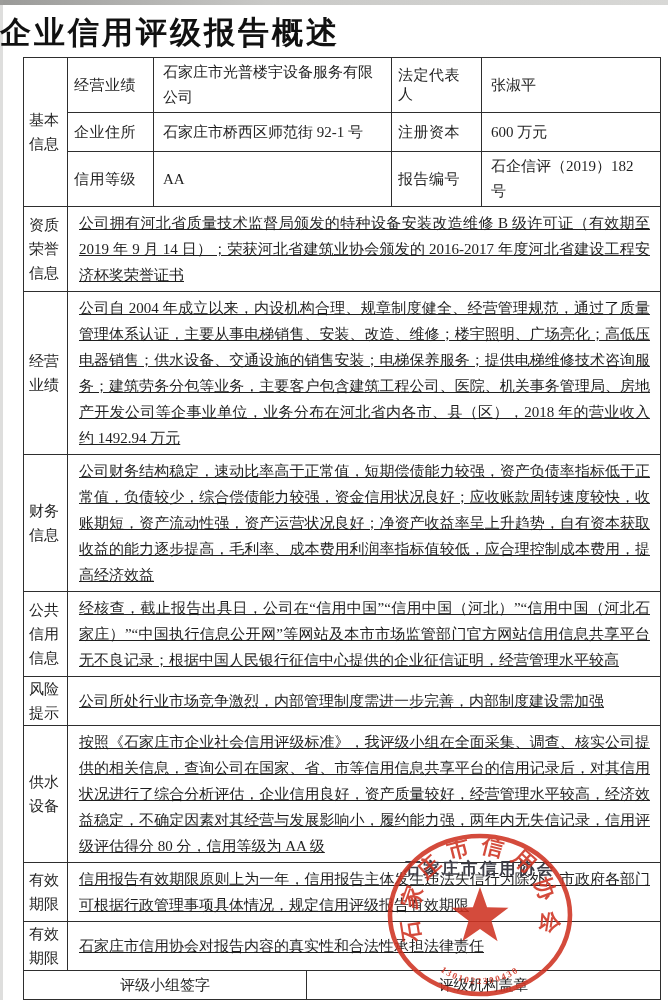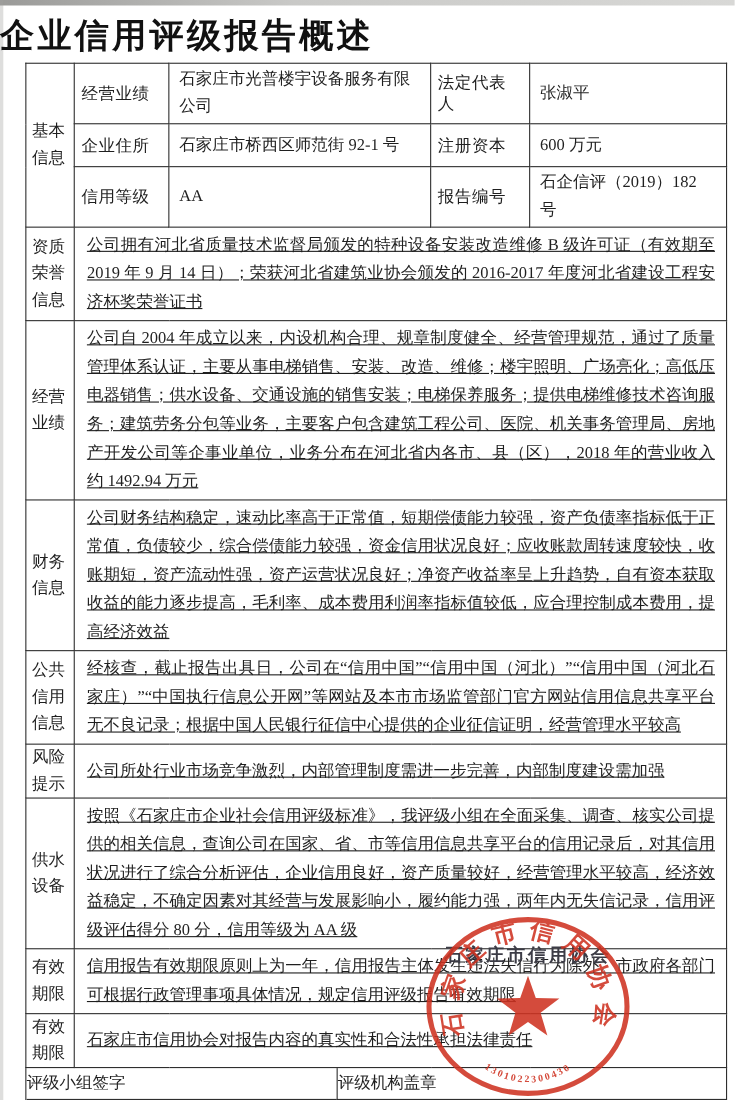--- a/index.html
+++ b/index.html
@@ -42,21 +42,21 @@
   td.flabel { padding:0 6px; letter-spacing:0.5px; }
   td.fval   { padding:2px 9px; line-height:25px; }
   td.sectext {
     padding:3px 10px 3px 11px;
     line-height:26px; text-align:justify;text-decoration:underline;
   }
   
   td.signoff-cell { padding:0; vertical-align:top; }
   .signoff { display:grid; grid-template-columns:282px 1fr; width:100%; }
   .signoff-head {
-    height:28px; line-height:28px; text-align:left;
+    height:28px; line-height:28px; text-align:center;
     border-bottom:1.6px solid #2e2e2e; font-size:15px;
   }
   .signoff-head.right { border-left:1.6px solid #2e2e2e;font-family:Liberation Serif, serif; }
   .signoff-body { height:139px; position:relative; }
   .signoff-body.right { border-left:1.6px solid #2e2e2e; }
   
   .printed-org {
     position:absolute; left:404px; top:858px; z-index:1;
     font-size:16.5px; font-weight:bold; color:#3c3c46; letter-spacing:2.5px;
     white-space:nowrap;

